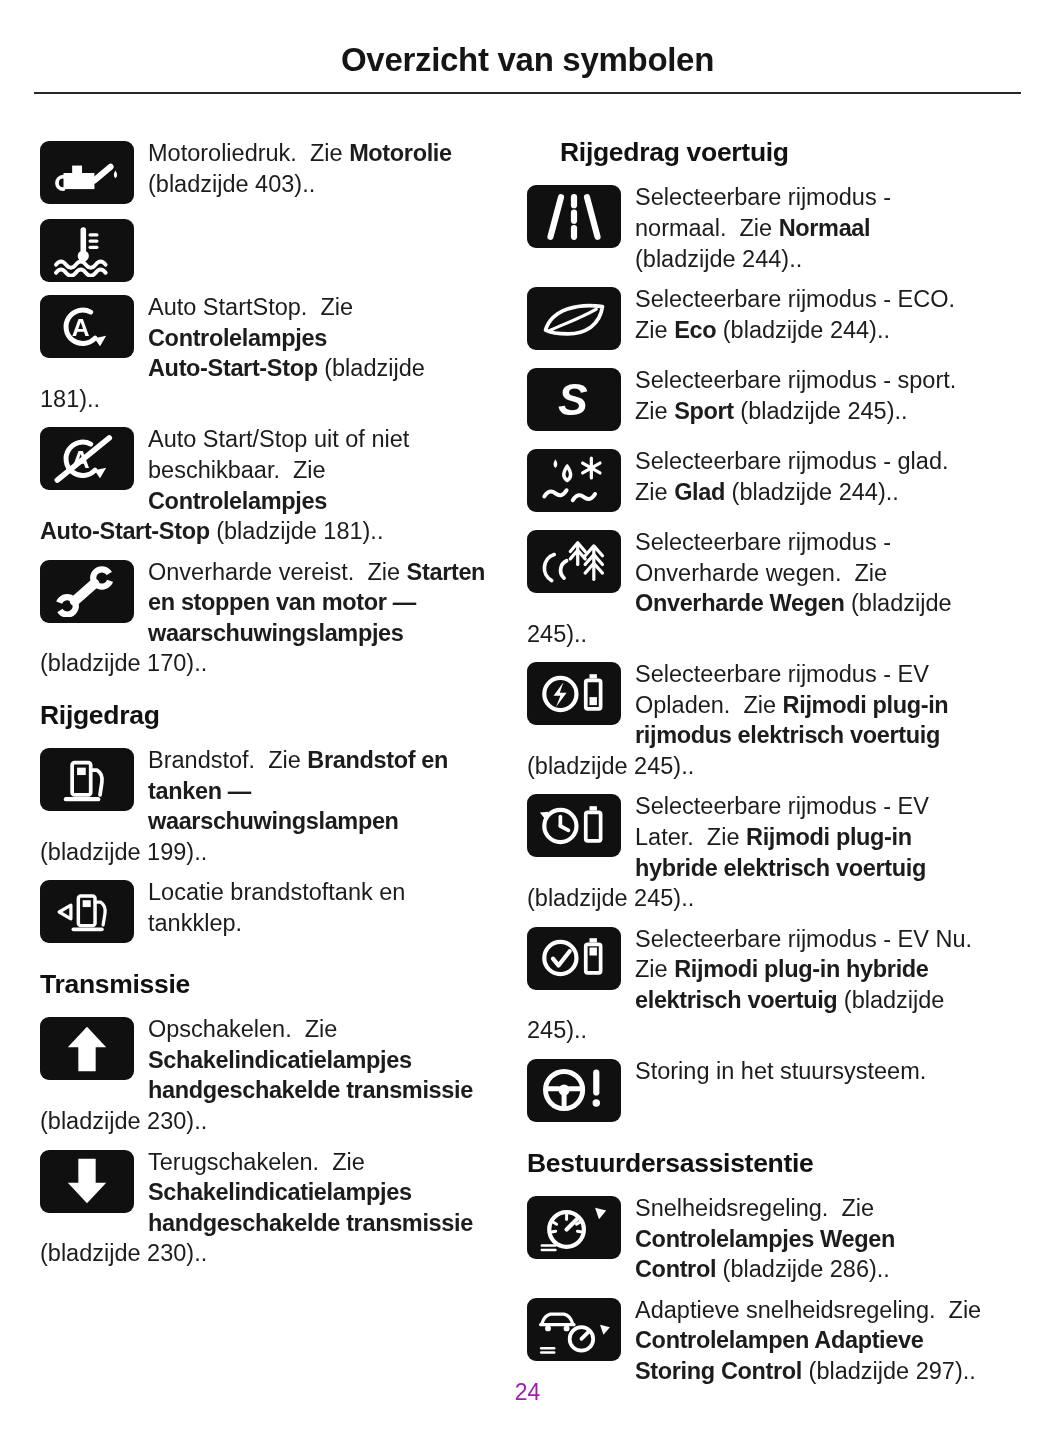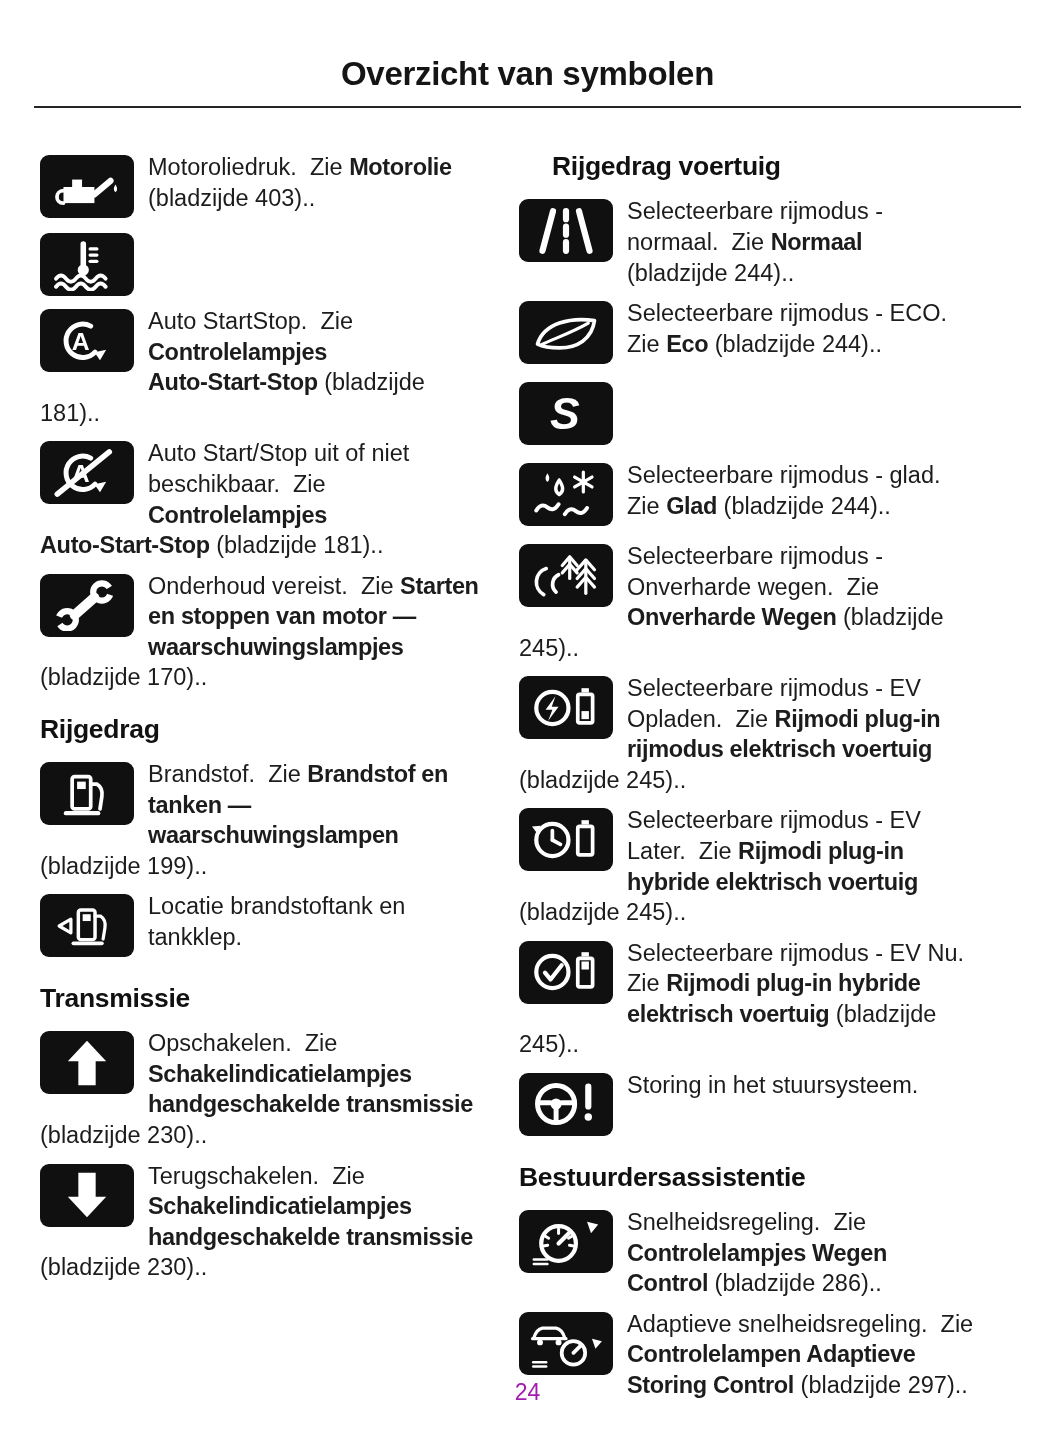--- a/index.html
+++ b/index.html
@@ -1,22 +1,22 @@
 <!DOCTYPE html>
 <html lang="nl"><head>
 <meta charset="utf-8">
 <style>
   html,body{margin:0;padding:0;background:#ffffff;}
   .page{position:relative;width:1055px;height:1448px;background:#fff;overflow:hidden;
-        box-sizing:border-box;padding-top:56px;
+        box-sizing:border-box;padding-top:42px;
         font-family:"Liberation Sans","DejaVu Sans",sans-serif;color:#1a1a1a;}
   .title{margin:0 0 14px;text-align:center;font-size:33px;font-weight:800;
          letter-spacing:-0.3px;color:#151515;line-height:1.1;}
   .rule{border:0;border-top:2.5px solid #262626;margin:0 34px 44px;height:0;}
-  .columns{display:flex;gap:15px;padding:0 40px;}
+  .columns{display:flex;gap:23px;padding:0 40px;}
   .col{flex:0 0 464px;width:464px;}
   .section-heading{font-size:26.5px;font-weight:800;letter-spacing:-0.3px;color:#111;
                    margin:22px 0 15px;line-height:1.1;}
   .col .section-heading:first-child{margin-top:0;margin-left:33px;}
   .item{margin-bottom:10px;}
   .item::after{content:"";display:block;clear:both;}
   .sym{float:left;width:94px;height:63px;border-radius:9px;background:#101010;
        display:flex;align-items:center;justify-content:center;margin:3px 14px 5px 0;}
   .item.below .sym{float:none;display:flex;margin:0 0 9px 0;}
   .item.below .desc{display:block;}
@@ -79,21 +79,21 @@
 </span><span class="b">Controlelampjes
 Auto-Start-Stop</span><span> (bladzijde 181)..</span></span></div>
         <div class="item"><span class="sym" style="background: rgb(16, 16, 16);">
             <svg viewBox="0 0 64 42" width="80" height="52" fill="none" stroke="#fff" stroke-width="3" stroke-linecap="round" stroke-linejoin="round">
               <line x1="22" y1="29" x2="38" y2="15" stroke-width="8"></line>
               <circle cx="44" cy="10.5" r="7" stroke-width="5"></circle>
               <path d="M44 10.5 L58 2 L60 16 Z" fill="#101010" stroke="none"></path>
               <circle cx="16" cy="33" r="7" stroke-width="5"></circle>
               <path d="M16 33 L2 42 L1 27 Z" fill="#101010" stroke="none"></path>
             </svg>
-          </span><span class="desc"><span>Onderhoud vereist.  Zie </span><span class="b">Starten
+          </span><span class="desc"><span>Onverharde vereist.  Zie </span><span class="b">Starten
 en stoppen van motor —
 waarschuwingslampjes</span><span>
 (bladzijde 170)..</span></span></div>
         <h2 class="section-heading">Rijgedrag</h2>
         <div class="item"><span class="sym" style="background: rgb(16, 16, 16);">
             <svg viewBox="0 0 64 42" width="80" height="52" fill="none" stroke="#fff" stroke-width="3" stroke-linecap="round" stroke-linejoin="round">
               <rect x="20" y="7" width="15" height="26" rx="2"></rect>
               <rect x="24" y="11" width="7" height="6" fill="#fff" stroke="none"></rect>
               <path d="M35 13 h5 q5 3 4 10 l-1.5 10"></path>
               <line x1="15" y1="36.5" x2="41" y2="36.5" stroke-width="3.5"></line>
@@ -147,21 +147,22 @@
             <svg viewBox="0 0 64 42" width="80" height="52" fill="none" stroke="#fff" stroke-width="3" stroke-linecap="round" stroke-linejoin="round">
               <path d="M9 30 C14 13 36 8 55 11 C53 26 41 33 27 33 C19 33 13 32 9 30 Z"></path>
               <path d="M13 30 C24 25 38 20 50 13" stroke-width="2.6"></path>
             </svg>
           </span><span class="desc"><span>Selecteerbare rijmodus - ECO.
 Zie </span><span class="b">Eco</span><span> (bladzijde 244)..</span></span></div>
         <div class="item"><span class="sym" style="background: rgb(16, 16, 16);">
             <svg viewBox="0 0 64 42" width="80" height="52" fill="none" stroke="#fff" stroke-width="3" stroke-linecap="round" stroke-linejoin="round">
               <text x="31" y="33" text-anchor="middle" font-size="36" font-style="italic" font-weight="800" fill="#fff" stroke="none">S</text>
             </svg>
-          </span></div>
+          </span><span class="desc"><span>Selecteerbare rijmodus - sport.
+Zie </span><span class="b">Sport</span><span> (bladzijde 245)..</span></span></div>
         <div class="item"><span class="sym" style="background: rgb(16, 16, 16);">
             <svg viewBox="0 0 64 42" width="80" height="52" fill="none" stroke="#fff" stroke-width="3" stroke-linecap="round" stroke-linejoin="round">
               <path d="M17 3.5 q3.2 4.8 0 7 q-3.2 -2.2 0 -7" fill="#fff" stroke="none"></path>
               <path d="M26.5 9 q5.5 8.2 0 11.6 q-5.5 -3.4 0 -11.6" stroke-width="2.8"></path>
               <line x1="46" y1="2.5" x2="46" y2="18.5" stroke-width="2.6"></line>
               <line x1="39" y1="6.5" x2="53" y2="14.5" stroke-width="2.6"></line>
               <line x1="39" y1="14.5" x2="53" y2="6.5" stroke-width="2.6"></line>
               <path d="M8 33.5 q4 -6.5 9 -2.5 t9 -2.5" stroke-width="3.2"></path>
               <path d="M31 36.5 q4 -6.5 9 -2.5 t9 -2.5" stroke-width="3.2"></path>
             </svg>

